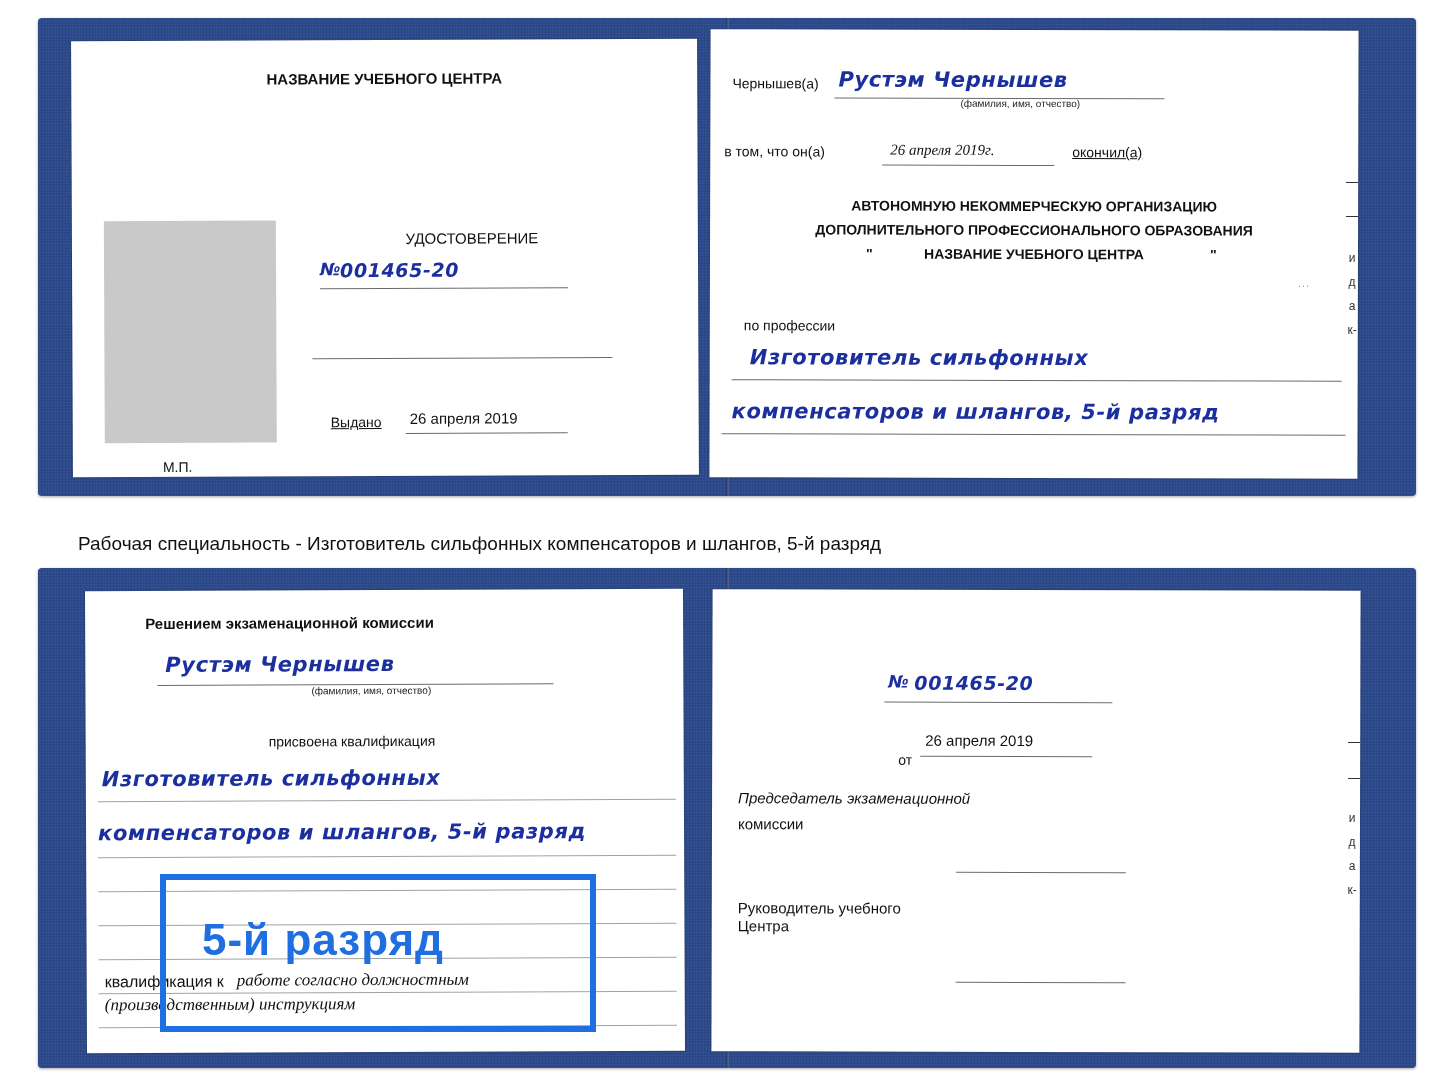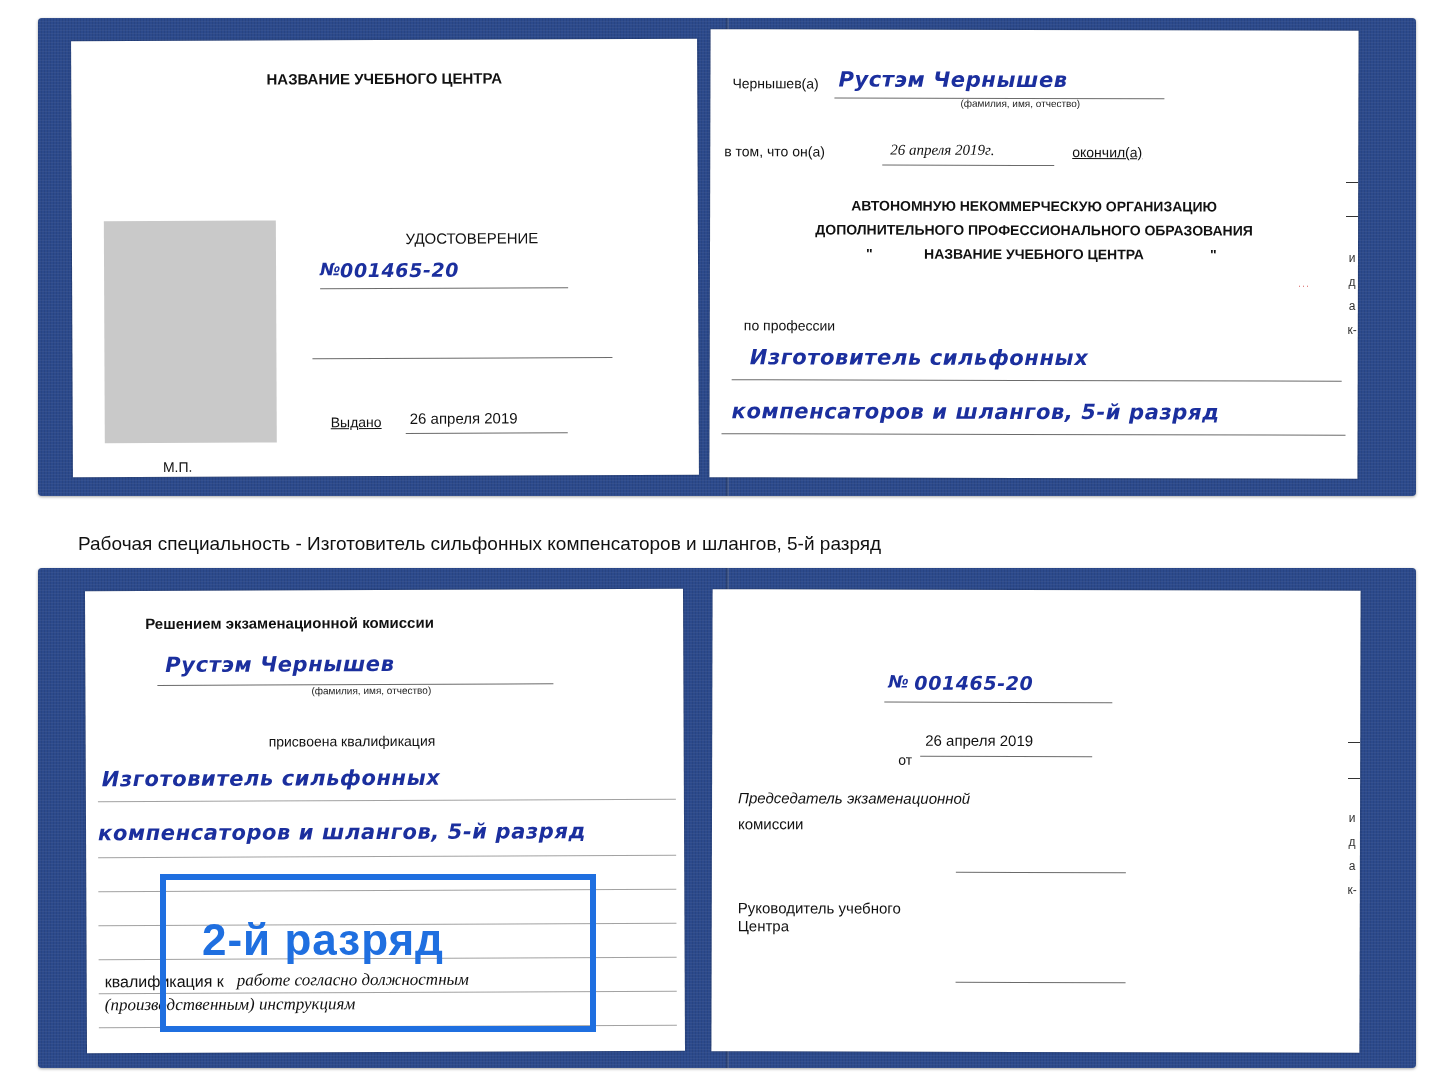--- a/index.html
+++ b/index.html
@@ -215,21 +215,21 @@
     <div class="rule" style="left:12px; top:368px; width:578px;"></div>
 
     <div class="t hand-ital" style="left:18px; top:382px; font-size:16px; font-style:normal; font-family:'Liberation Sans',sans-serif;">квалификация к</div>
     <div class="t hand-ital" style="left:150px; top:380px; font-size:17px;">работе согласно должностным</div>
     <div class="rule" style="left:12px; top:402px; width:578px;"></div>
     <div class="t hand-ital" style="left:18px; top:404px; font-size:17px;">(производственным) инструкциям</div>
     <div class="rule" style="left:12px; top:436px; width:578px;"></div>
   </div>
 
   <div class="highlight-box" style="left:160px; top:874px; width:424px; height:146px;"></div>
-  <div class="highlight-text" style="left:202px; top:915px;">2-й разряд</div>
+  <div class="highlight-text" style="left:202px; top:915px;">5-й разряд</div>
 
   <div class="page-sheet tilt-r" style="left:712px; top:590px; width:648px; height:462px;">
 
     <div class="t hand" style="left:176px; top:82px; font-size:17px;">№</div>
     <div class="t hand" style="left:202px; top:82px; font-size:19px;">001465-20</div>
     <div class="line" style="left:172px; top:112px; width:228px;"></div>
 
     <div class="t med" style="left:186px; top:162px;">от</div>
     <div class="t med" style="left:213px; top:142px; font-size:15px;">26 апреля 2019</div>
     <div class="line" style="left:208px; top:166px; width:172px;"></div>

